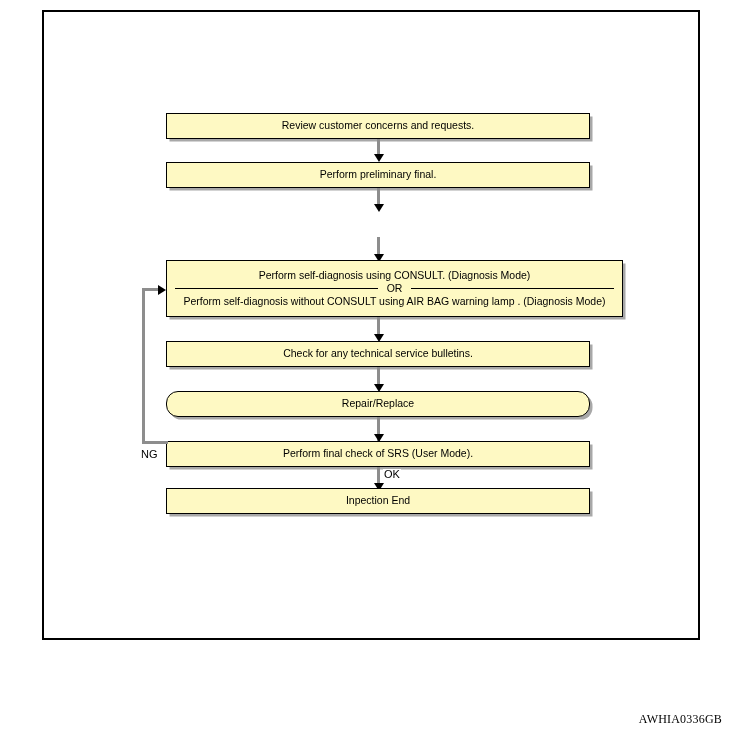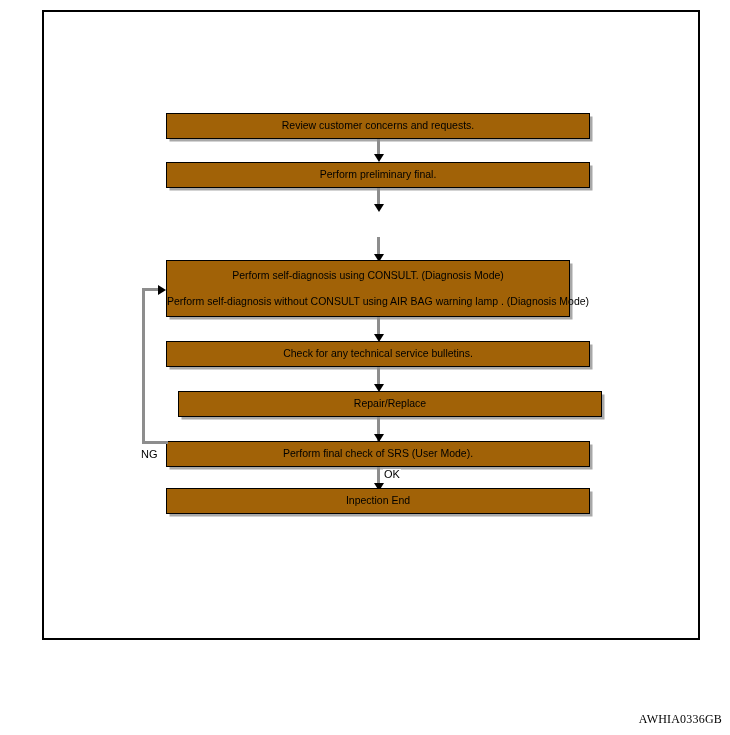--- a/index.html
+++ b/index.html
@@ -40,21 +40,21 @@
     top: 0;
     width: 730px;
     height: 735px;
   }
 
   
   .box {
     position: absolute;
     box-sizing: border-box;
     border: 1.4px solid #000000;
-    background: #a16207;
+    background: #fef9c3;
     box-shadow: 3px 3px 0 -0.5px #a8a8a8;
     text-decoration: underline;
   }
   .box-label {
     position: absolute;
     left: 0;
     right: 0;
     text-align: center;
     font-size: 10.5px;
     color: #000000;
@@ -177,39 +177,44 @@
       <div class="box-label">Perform preliminary final.</div>
     </div>
 
     <div class="conn" style="left:377px; top:188px; width:2.5px; height:20px;"></div>
     <div class="arrowhead" style="left:373.5px; top:204px;"></div>
 
 
     <div class="conn" style="left:377px; top:237px; width:2.5px; height:22px;"></div>
     <div class="arrowhead" style="left:373.5px; top:254px;"></div>
 
-    <div class="box" id="box-diagnosis" style="left:166px; top:260px; width:404px; height:57px;">
+    <div class="box" id="box-diagnosis" style="left:166px; top:260px; width:457px; height:57px;">
 
       <div class="box-label row-top">Perform self-diagnosis using CONSULT. (Diagnosis Mode)</div>
 
+      <div id="or-divider">
+        <div class="rule"></div>
+        <div class="or-text">OR</div>
+        <div class="rule"></div>
+      </div>
 
       <div class="box-label row-bottom">Perform self-diagnosis  without CONSULT using AIR BAG warning lamp . (Diagnosis Mode)</div>
     </div>
 
     <div class="conn" style="left:377px; top:317px; width:2.5px; height:22px;"></div>
     <div class="arrowhead" style="left:373.5px; top:334px;"></div>
 
     <div class="box single" id="box-bulletins" style="left:166px; top:341px; width:424px; height:26px;">
       <div class="box-label">Check for any technical service bulletins.</div>
     </div>
 
     <div class="conn" style="left:377px; top:367px; width:2.5px; height:22px;"></div>
     <div class="arrowhead" style="left:373.5px; top:384px;"></div>
 
-    <div class="box single" id="box-repair" style="left:178px; top:391px; width:424px; height:26px;">
+    <div class="box single" id="box-repair" style="left:166px; top:391px; width:424px; height:26px;border-radius:12px;">
       <div class="box-label">Repair/Replace</div>
     </div>
 
     <div class="conn" style="left:377px; top:417px; width:2.5px; height:24px;"></div>
     <div class="arrowhead" style="left:373.5px; top:434px;"></div>
 
     <div class="box single" id="box-final-check" style="left:166px; top:441px; width:424px; height:26px;">
       <div class="box-label">Perform final check of SRS (User Mode).</div>
     </div>
 

